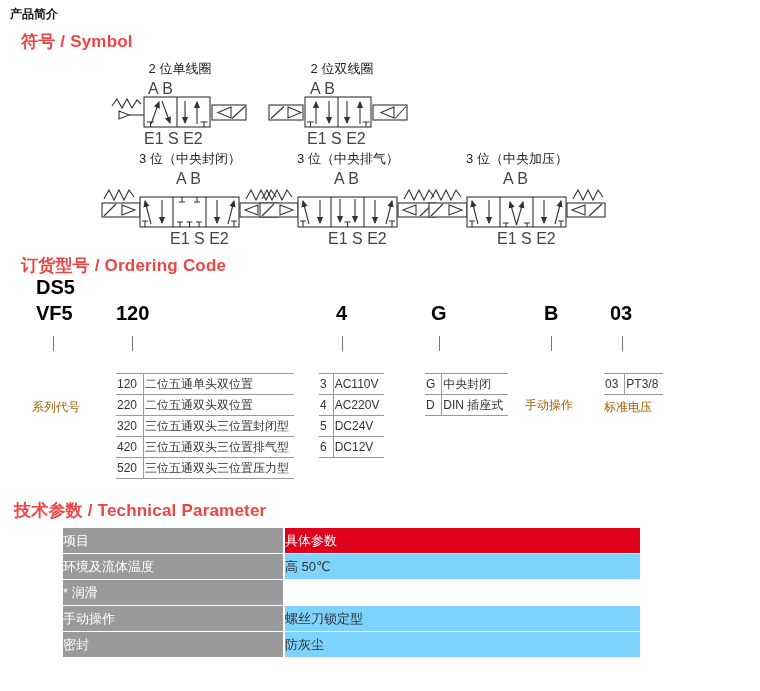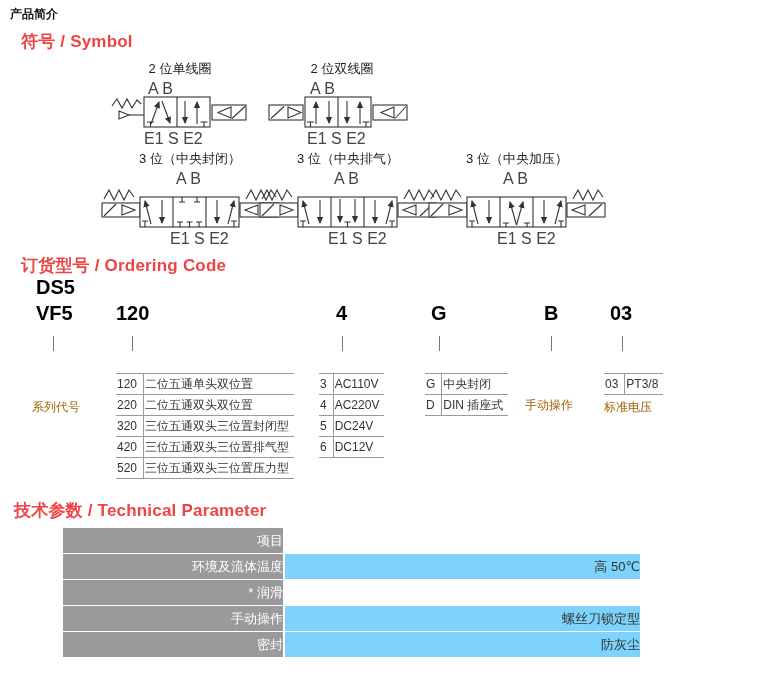--- a/index.html
+++ b/index.html
@@ -31,21 +31,21 @@
   .tick{position:absolute;width:1px;height:15px;background:#777;}
   .seg-label{position:absolute;font-size:12px;color:#a16207;white-space:nowrap;margin-top:44px;}
   .opt-table{position:absolute;border-collapse:collapse;font-size:12px;color:#333;background:#fff;}
   .opt-table td{border-bottom:1px solid #9a9a9a;padding:2px 5px 2px 1px;height:16px;line-height:16px;white-space:nowrap;}
   .opt-table td.code{border-right:1px solid #9a9a9a;padding-right:6px;}
   .opt-table tr:first-child td{border-top:1px solid #9a9a9a;}
 
   
   .tech-table{position:absolute;left:63px;top:528px;width:578px;}
   .trow{display:flex;margin-bottom:1px;}
-  .tcell{height:25px;line-height:25px;text-align:right;font-size:13px;overflow:hidden;white-space:nowrap;}
+  .tcell{height:25px;line-height:25px;text-align:left;font-size:13px;overflow:hidden;white-space:nowrap;}
   .tcell.left{width:220px;background:#9a9a9c;color:#fff;margin-right:2px;}
   .tcell.right{width:355px;background:#7dd3fc;color:#333;}
   .thead .tcell.right{background:#e0001b;color:#fff;}
 </style>
 </head>
 <body>
 
 <div class="page">
 
   <svg width="0" height="0" style="position:absolute">
@@ -287,20 +287,21 @@
           </tr>
     </tbody>
       </table>
   </div>
 
   <h2 class="heading h-technical">技术参数 / Technical Parameter</h2>
 
   <div class="tech-table">
     <div class="trow thead">
       <div class="tcell left">项目</div>
+      <div class="tcell right">具体参数</div>
     </div>
     <div class="trow">
       <div class="tcell left">环境及流体温度</div>
       <div class="tcell right">高 50℃</div>
     </div>
     <div class="trow">
       <div class="tcell left">* 润滑</div>
     </div>
     <div class="trow">
       <div class="tcell left">手动操作</div>

